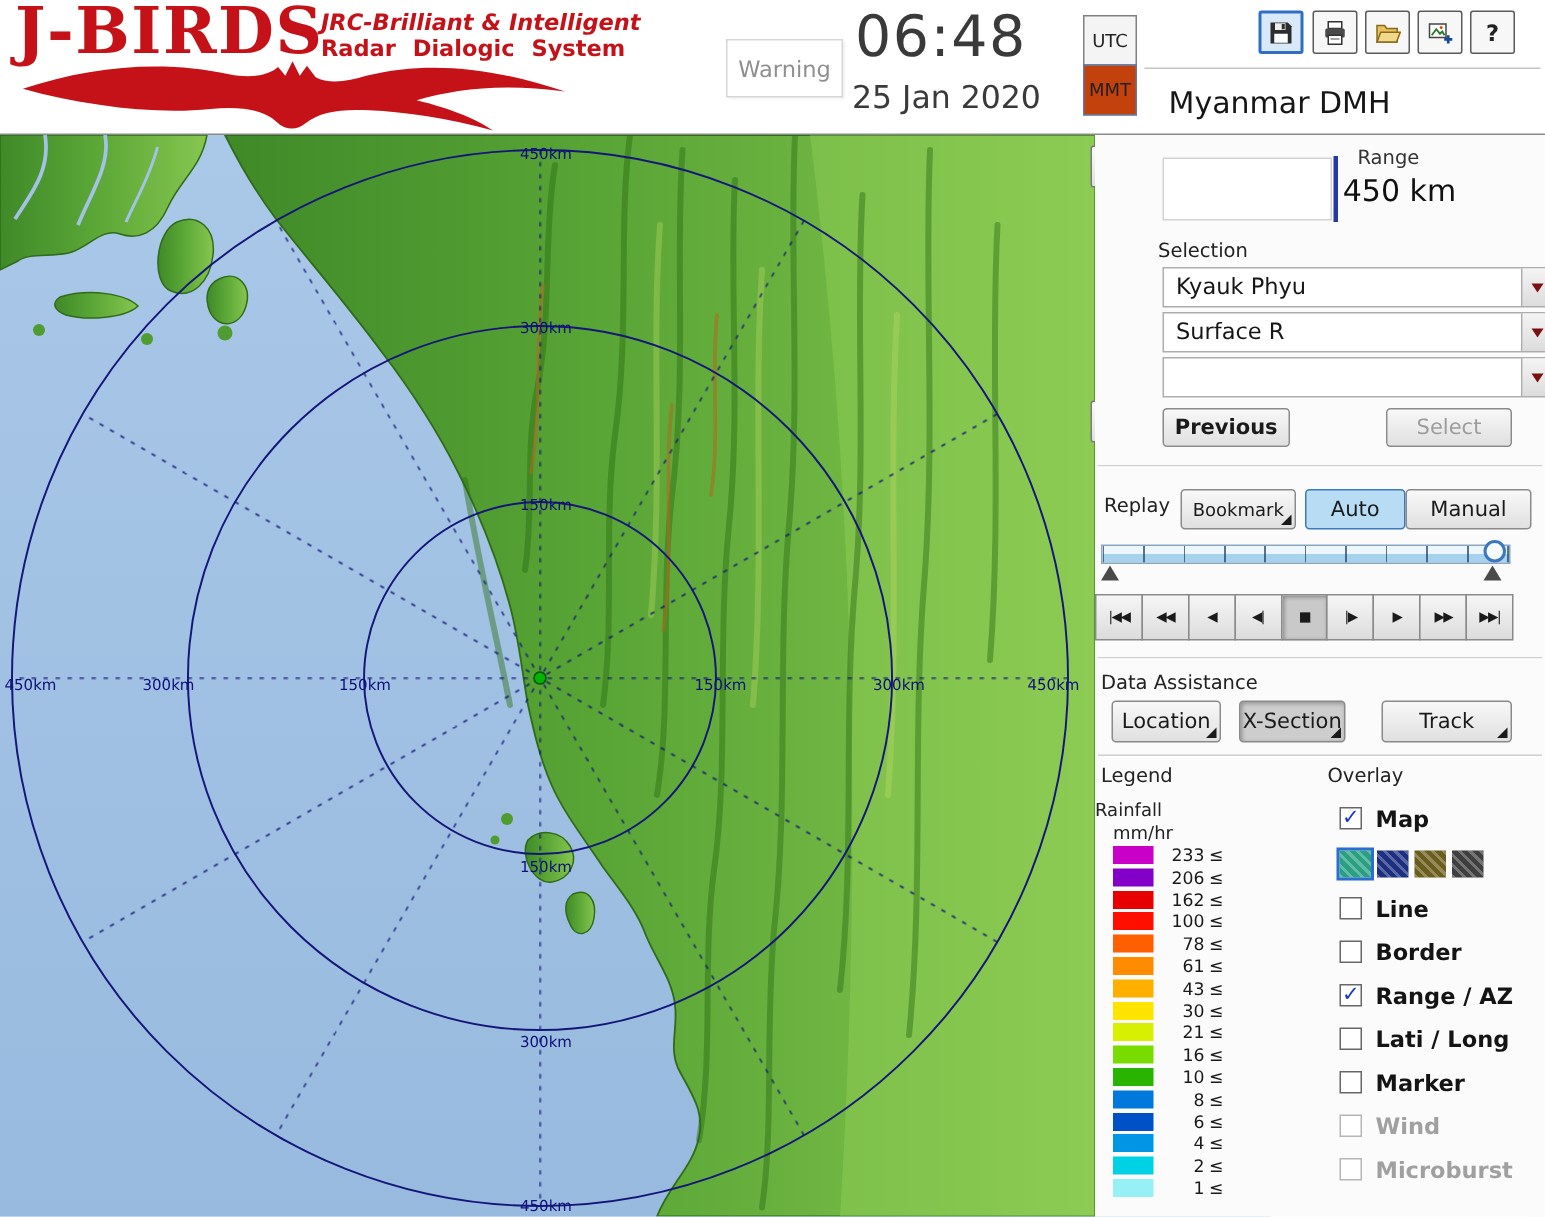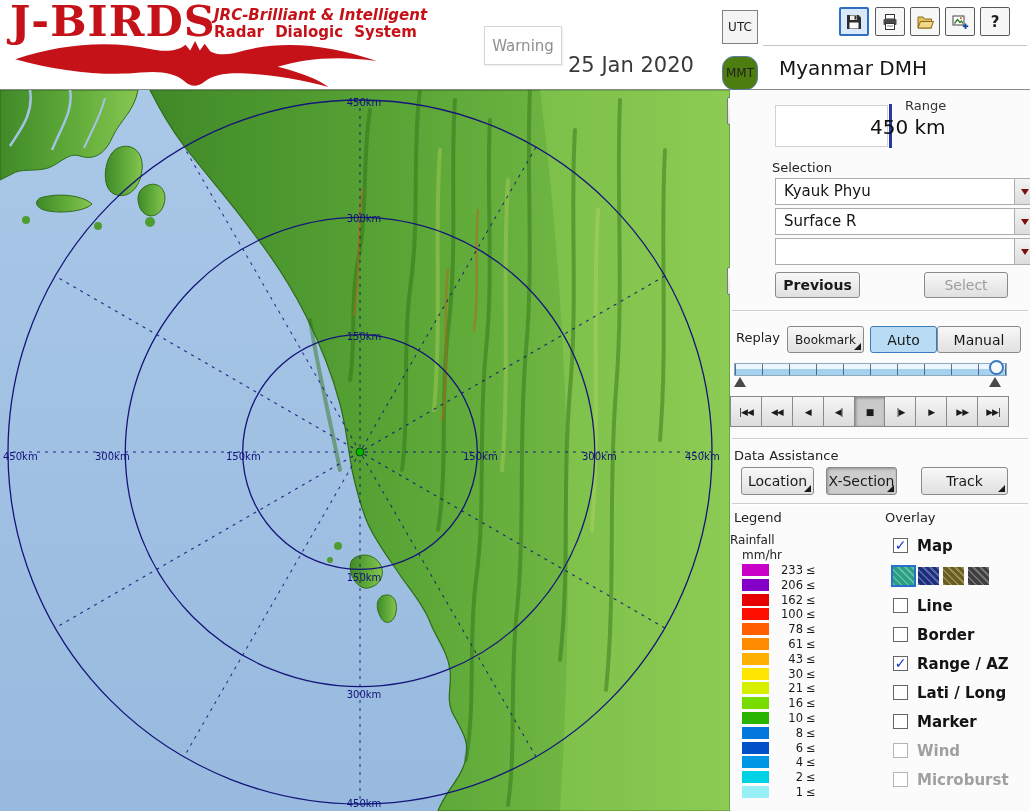--- a/index.html
+++ b/index.html
@@ -14,21 +14,21 @@
   .logo-sub .l1{font-size:15px;font-style:italic;}
   .logo-sub .l2{font-size:15px;word-spacing:6px;}
   .eagle{position:absolute;left:5px;top:38px;}
   .warning-btn{position:absolute;left:484px;top:26px;width:76px;height:37px;background:#fff;border:1px solid #d6d6d6;
                color:#8f8f8f;font-size:15px;display:flex;align-items:center;justify-content:center;box-shadow:1px 1px 2px rgba(0,0,0,.08);}
   .clock-time{position:absolute;left:570px;top:2px;font-size:38px;color:#3a3a3a;letter-spacing:1px;}
   .clock-date{position:absolute;left:568px;top:53px;font-size:21px;color:#3a3a3a;}
   .tz{position:absolute;left:722px;width:36px;height:34px;box-sizing:border-box;border:1px solid #808080;
       display:flex;align-items:center;justify-content:center;font-size:12px;background:#f4f4f4;color:#222;}
   .tz.utc{top:10px;}
-  .tz.mmt{top:56px;background:#4d7c0f;border-color:#5a7ba6;border-radius:12px;}
+  .tz.mmt{top:43px;background:#c2410c;border-color:#5a7ba6;}
   .tbtn{position:absolute;top:7px;width:30px;height:29px;box-sizing:border-box;border:1px solid #5a5a5a;border-radius:2px;
         background:#f7f7f7;display:flex;align-items:center;justify-content:center;}
   .tbtn.hl{border:2px solid #2f6fc2;background:#d9e9f9;}
   .tbtn .qmark{font-size:15px;font-weight:bold;color:#222;}
   .hdr-line{position:absolute;left:763px;top:45px;width:264px;border-top:1px solid #c4c4c4;}
   .station{position:absolute;left:779px;top:56px;font-size:20px;color:#161616;}
 
   
   .map{position:absolute;left:0;top:90px;width:730px;height:721px;background:#a3c2e6;}
 
@@ -41,21 +41,21 @@
   .zthumb{position:absolute;left:1px;top:1px;width:11px;height:112px;background:#f6f8fa;border:1px solid #8a98a6;box-sizing:border-box;}
 
   
   .panel{position:absolute;left:730px;top:90px;width:300px;height:721px;background:#fbfbfb;}
   .panel .lbl{position:absolute;font-size:13px;color:#222;}
   .sep{position:absolute;left:2px;width:296px;height:0;border-top:1px solid #cfcfcf;border-bottom:1px solid #fff;}
 
   .range-box{position:absolute;left:45px;top:15px;width:113px;height:42px;background:#fff;border:1px solid #d2d2d2;box-sizing:border-box;}
   .range-divider{position:absolute;left:159px;top:14px;height:44px;border-left:3px solid #2438a8;}
   .range-label{position:absolute;left:175px;top:8px;font-size:13px;color:#333;}
-  .range-value{position:absolute;left:140px;top:25px;width:126px;text-align:left;font-size:20px;color:#111;}
+  .range-value{position:absolute;left:140px;top:25px;width:126px;text-align:center;font-size:20px;color:#111;}
 
   .combo{position:absolute;left:45px;width:260px;height:27px;background:#fff;border:1px solid #adadad;box-sizing:border-box;}
   .combo .ctext{display:block;line-height:25px;padding-left:8px;font-size:15px;color:#161616;}
   .combo .cbtn{position:absolute;right:0;top:0;width:19px;height:25px;background:linear-gradient(#f4f4f4,#dcdcdc);
                border-left:1px solid #adadad;display:flex;align-items:center;justify-content:center;}
   .tri-down{width:0;height:0;border-left:4px solid transparent;border-right:4px solid transparent;border-top:6px solid #7a1010;}
 
   .btn{position:absolute;height:26px;box-sizing:border-box;border:1px solid #8a8a8a;border-radius:3px;
        background:linear-gradient(#f8f8f8,#e0e0e0);font-size:14px;color:#1a1a1a;
        display:flex;align-items:center;justify-content:center;}
@@ -111,20 +111,21 @@
     </div>
     <svg class="eagle" width="382" height="50" viewBox="0 0 380 52">
       <path d="M2,22 C50,6 100,2 145,12 C160,15 172,13 179,7 L184,13 L189,3 L194,13 L199,6 L205,14
                C214,19 228,17 240,13 C285,2 330,8 378,24 C335,18 302,22 275,30 C300,36 318,44 328,51
                C298,43 268,38 242,37 C222,36 208,38 198,46 C192,51 184,51 178,45 C168,36 152,34 132,36
                C95,40 45,34 2,22 Z" fill="#c41218"></path>
     </svg>
   </div>
 
   <div class="warning-btn">Warning</div>
+  <div class="clock-time">06:48</div>
   <div class="clock-date">25 Jan 2020</div>
 
   <div class="tz utc">UTC</div>
   <div class="tz mmt">MMT</div>
 
   <div class="tbtn hl" style="left:839px;">
     <svg width="18" height="18" viewBox="0 0 18 18">
       <path d="M2,2 h11.5 L16,4.5 V16 H2 Z" fill="#2d2d2d"></path>
       <rect x="5" y="2.5" width="7" height="4.5" fill="#eee"></rect>
       <rect x="9.5" y="3" width="2" height="3.5" fill="#2d2d2d"></rect>

